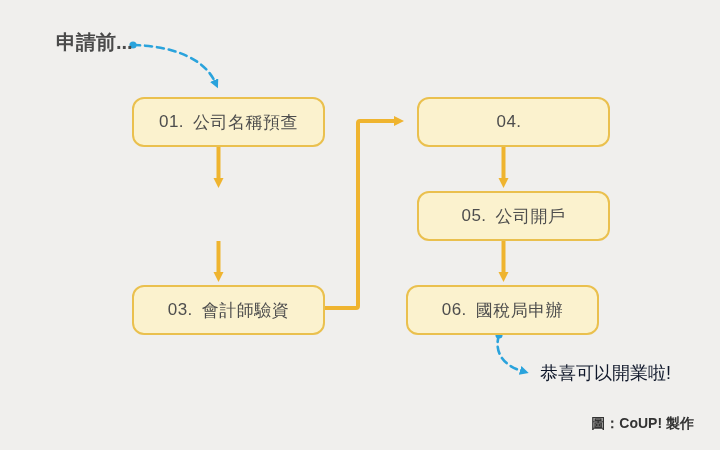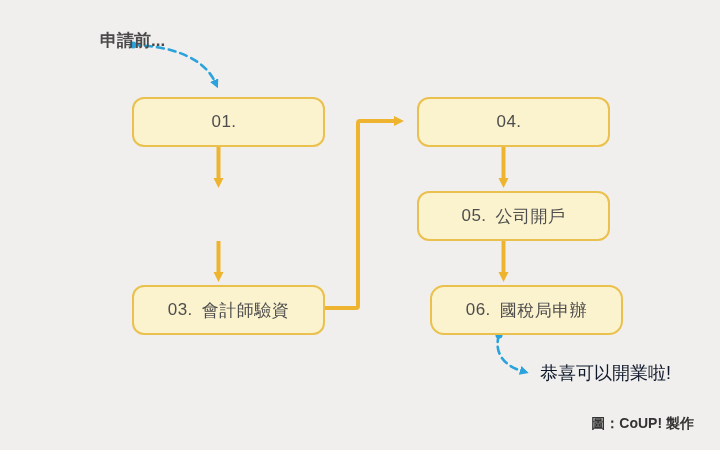--- a/index.html
+++ b/index.html
@@ -36,28 +36,27 @@
     color: #4D4D4D;
     letter-spacing: 0.5px;
     margin-left: 10px;
   }
   .step .num { margin-right: 9px; }
   .step-1 { left: 122px; top: 97px; }
   .step-2 { left: 122px; top: 191px; }
   .step-3 { left: 122px; top: 285px; }
   .step-4 { left: 407px; top: 97px; }
   .step-5 { left: 407px; top: 191px; }
-  .step-6 { left: 420px; top: 285px; border-radius: 14px; }
+  .step-6 { left: 396px; top: 285px; }
   .start-label {
     position: absolute;
     left: 56px; top: 29px;
-    font-size: 17px;
+    font-size: 20px;
     font-weight: 600;
     color: #4A4A4A;
-    margin-left: 44px;
   }
   .end-label {
     position: absolute;
     left: 540px; top: 361px;
     font-size: 18px;
     font-weight: 500;
     color: #0f172a;
   }
   .credit {
     position: absolute;
@@ -91,20 +90,21 @@
     <circle cx="133" cy="45" r="3.6" fill="#2AA3DC"></circle>
     <path d="M133,45 C172,46 204,58 215,82" stroke-width="2.6" fill="none" stroke-dasharray="7 5" stroke-linecap="round" marker-end="url(#arrowB)" stroke="#2AA3DC"></path>
     <circle cx="499" cy="335" r="3.6" fill="#2AA3DC"></circle>
     <path d="M499,335 C494,351 502,365 522,371" stroke-width="2.6" fill="none" stroke-dasharray="7 5" stroke-linecap="round" marker-end="url(#arrowB)" stroke="#2AA3DC"></path>
   </svg>
 
   <div class="start-label">申請前...</div>
 
   <div class="step step-1">
     <span class="num">01.</span>
+    <span class="title">公司名稱預查</span>
   </div>
   <div class="step step-3">
     <span class="num">03.</span>
     <span class="title">會計師驗資</span>
   </div>
   <div class="step step-4">
     <span class="num">04.</span>
   </div>
   <div class="step step-5">
     <span class="num">05.</span>

